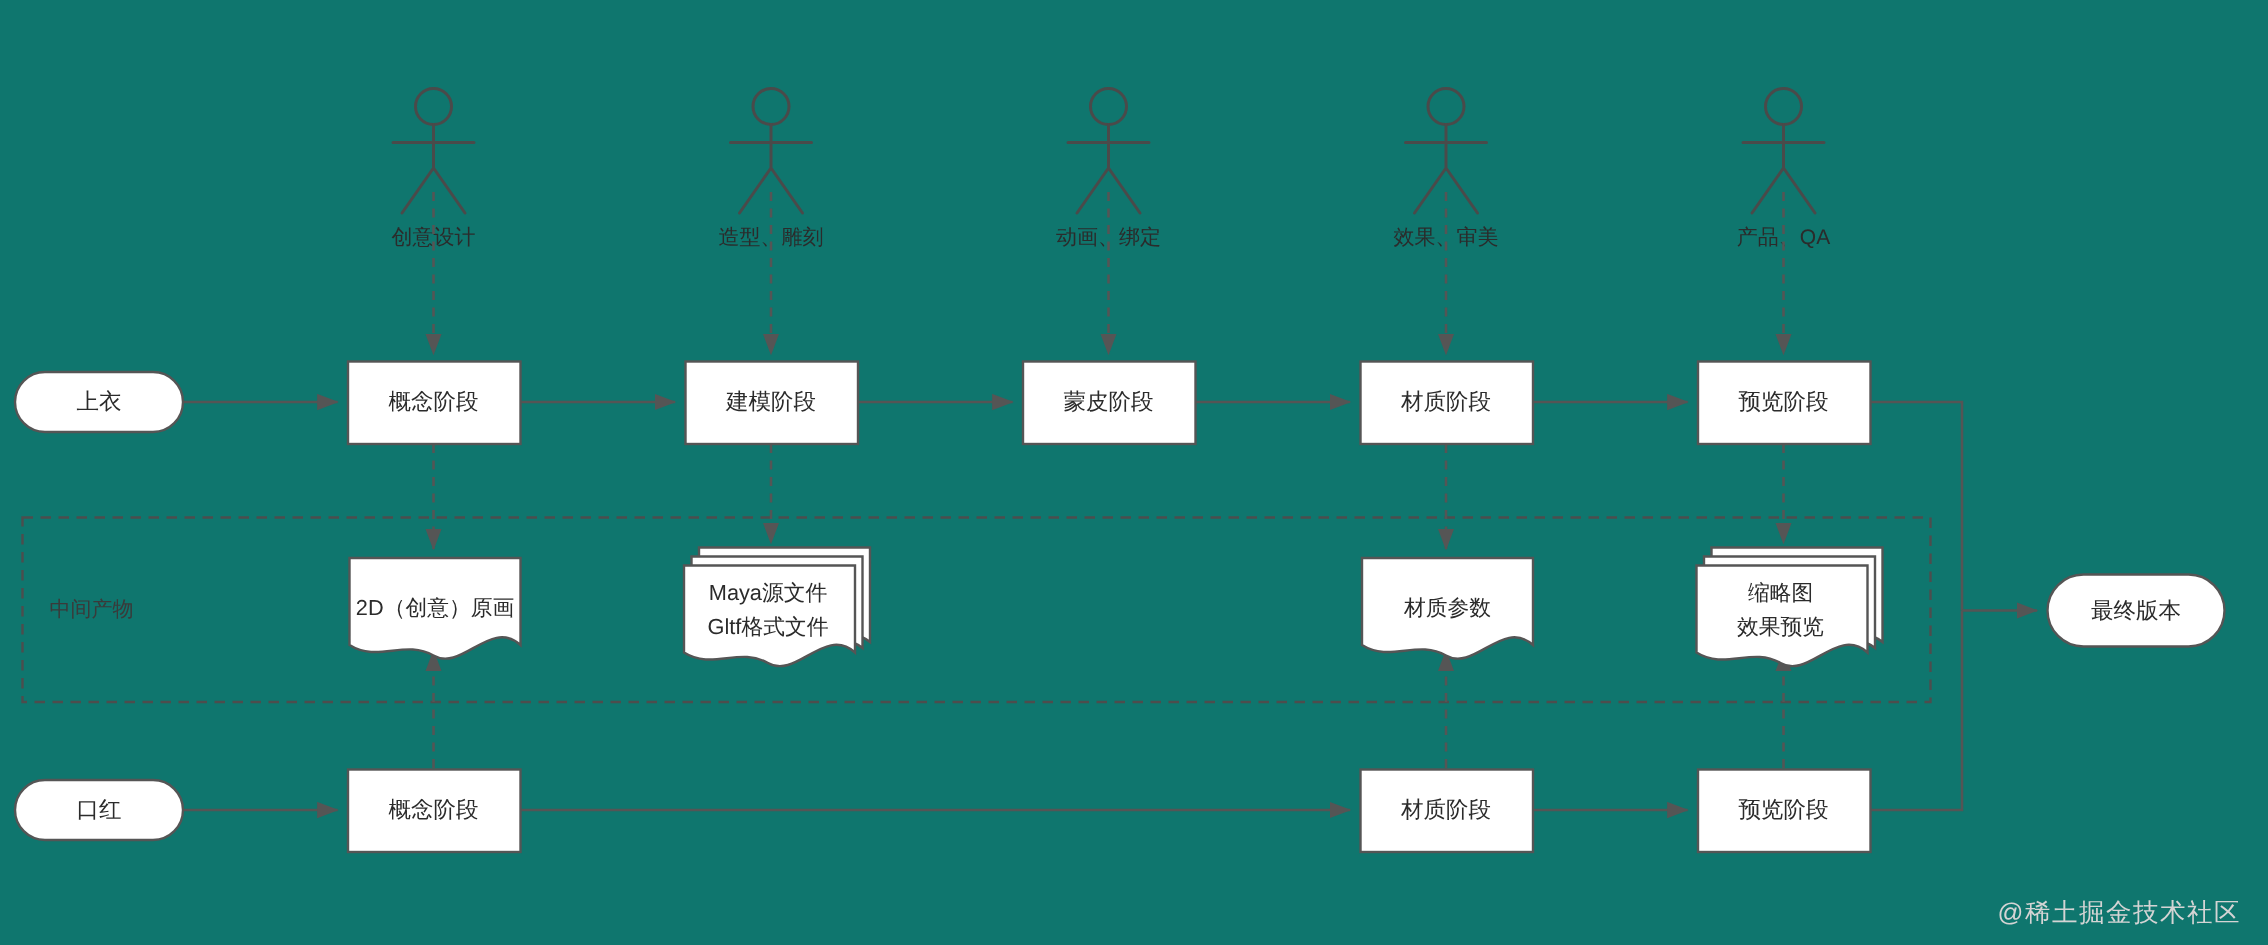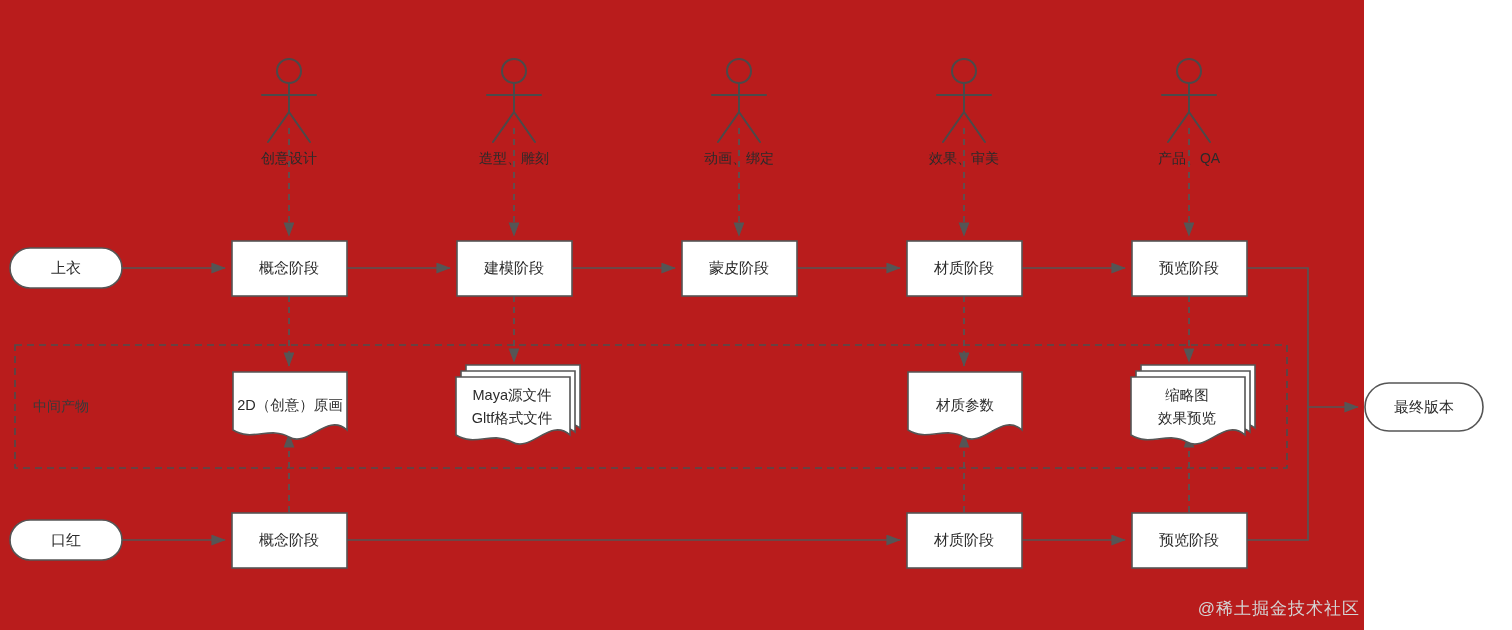--- a/index.html
+++ b/index.html
@@ -8,23 +8,23 @@
     background: #ffffff;
   }
   body {
     width: 1512px;
     height: 630px;
     overflow: hidden;
     font-family: "Liberation Sans", "DejaVu Sans", sans-serif;
   }
   #diagram-root {
     position: relative;
-    width: 1364px;
+    width: 1512px;
     height: 630px;
-    background: #b91c1c;
+    background: #0f766e;
   }
   svg#flow {
     position: absolute;
     top: 0;
     left: 0;
     width: 1512px;
     height: 630px;
     display: block;
   }
   .shape-stroke {
@@ -81,21 +81,21 @@
     font-size: 14.5px;
     text-anchor: middle;
   }
   .t-group {
     font-size: 14px;
     text-anchor: start;
     fill: #3a3a3a;
   }
   .watermark {
     position: absolute;
-    right: 4px;
+    right: 18px;
     bottom: 10px;
     font-size: 17px;
     color: #d4d4d4;
     font-family: "Liberation Sans", "DejaVu Sans", sans-serif;
     letter-spacing: 1px;
     user-select: none;
   }
 </style>
 </head>
 <body>

